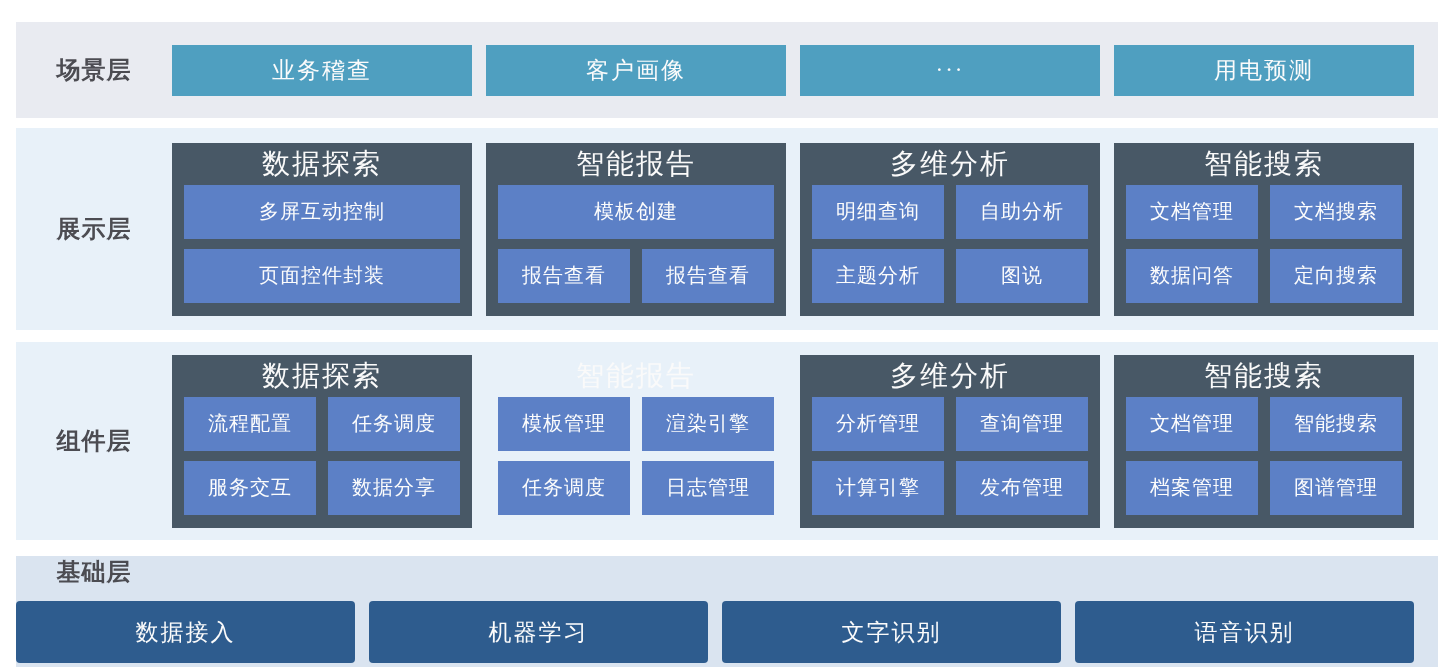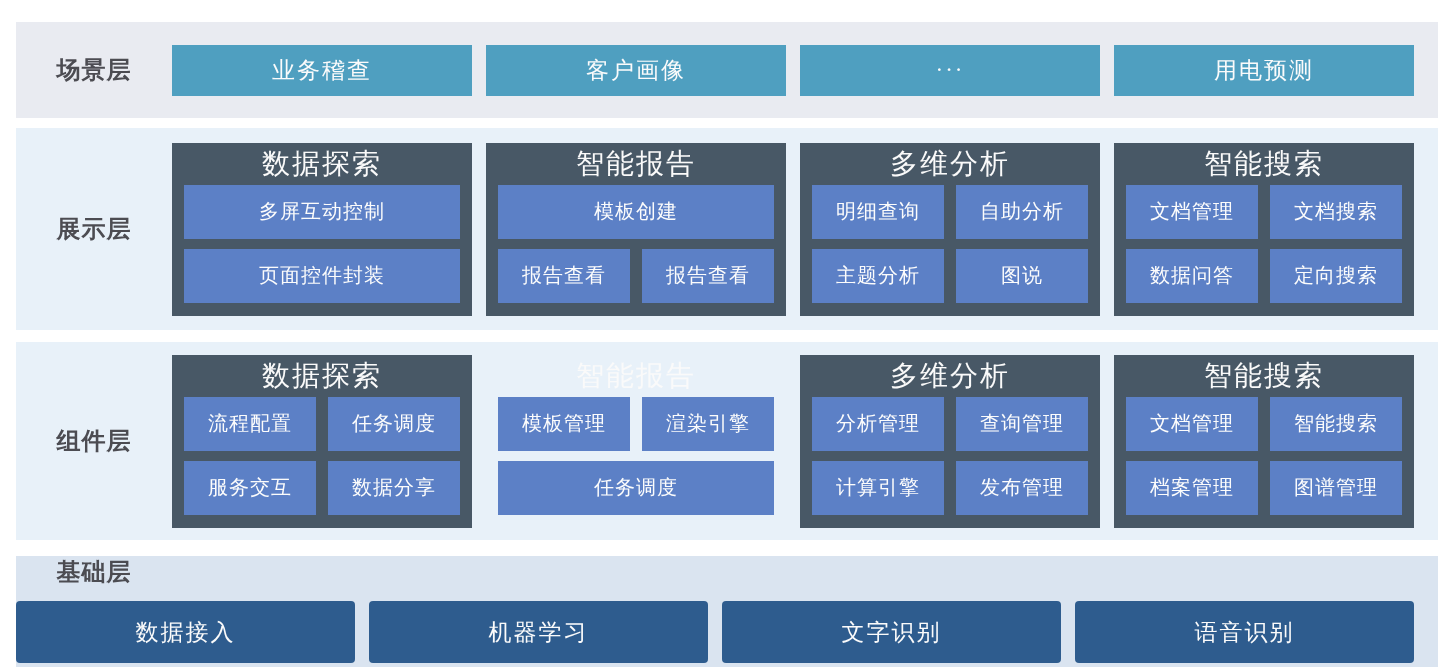--- a/index.html
+++ b/index.html
@@ -126,20 +126,21 @@
         </div>
         <div class="group light">
           <div class="group-title">智能报告</div>
           <div class="group-rows">
             <div class="grow">
               <div class="gitem">模板管理</div>
               <div class="gitem">渲染引擎</div>
             </div>
             <div class="grow">
               <div class="gitem">任务调度</div>
+              <div class="gitem">日志管理</div>
             </div>
           </div>
         </div>
         <div class="group">
           <div class="group-title">多维分析</div>
           <div class="group-rows">
             <div class="grow">
               <div class="gitem">分析管理</div>
               <div class="gitem">查询管理</div>
             </div>

